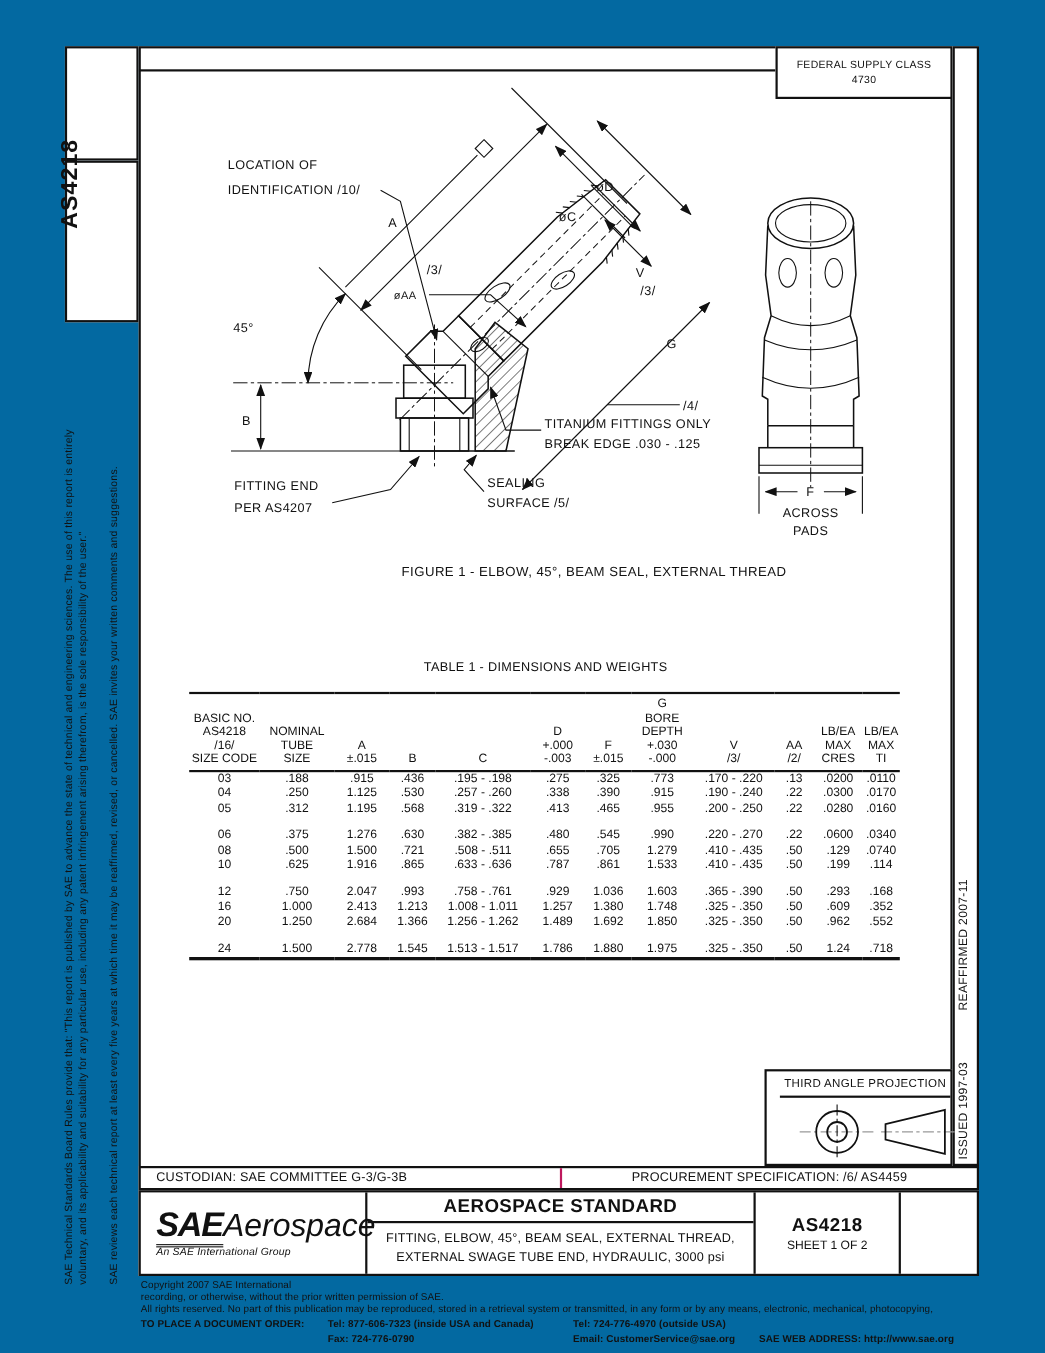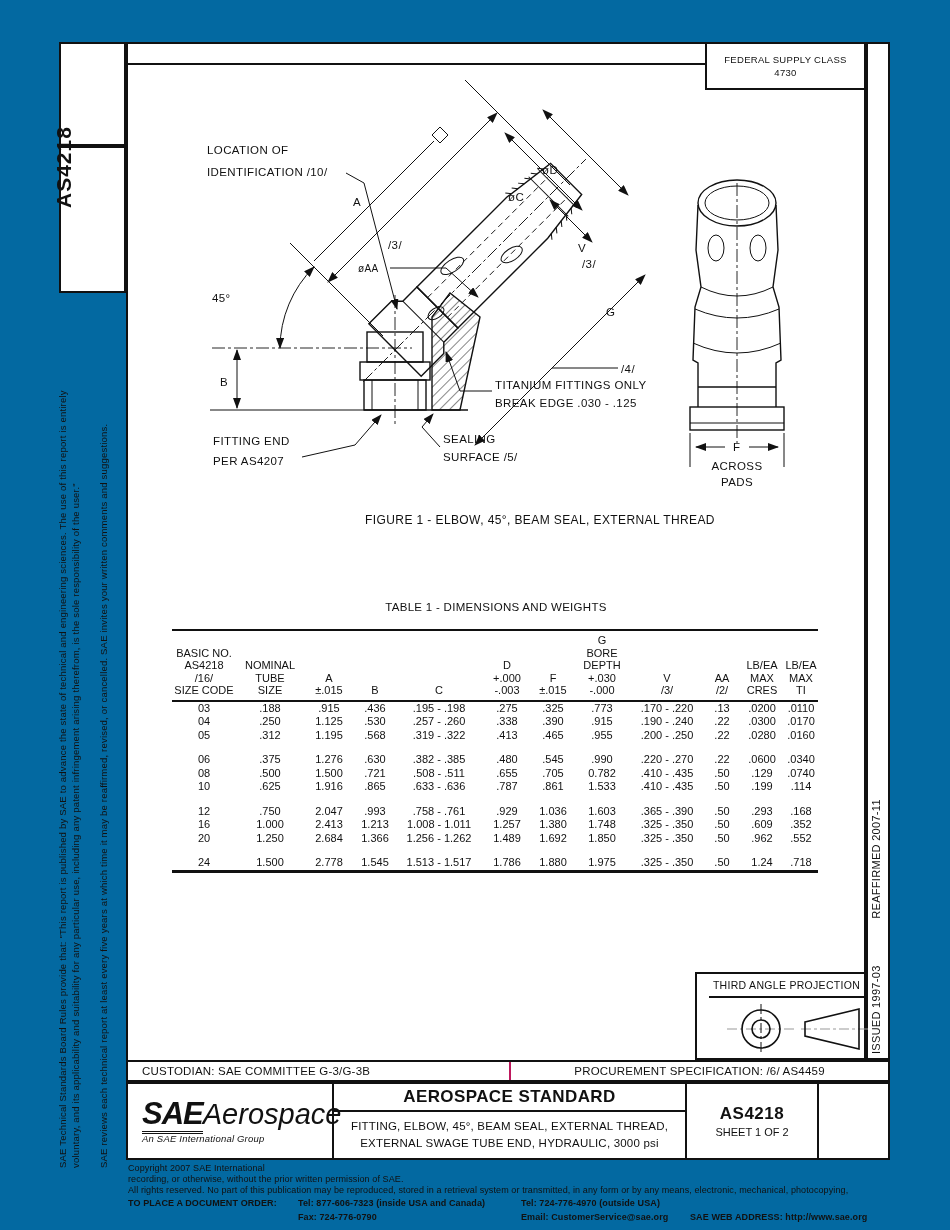--- a/index.html
+++ b/index.html
@@ -331,21 +331,21 @@
           <td>.0340</td>
         </tr>
         <tr>
           <td>08</td>
           <td>.500</td>
           <td>1.500</td>
           <td>.721</td>
           <td>.508 -  .511</td>
           <td>.655</td>
           <td>.705</td>
-          <td>0.782</td>
+          <td>1.279</td>
           <td>.410 - .435</td>
           <td>.50</td>
           <td>.129</td>
           <td>.0740</td>
         </tr>
         <tr>
           <td>10</td>
           <td>.625</td>
           <td>1.916</td>
           <td>.865</td>

